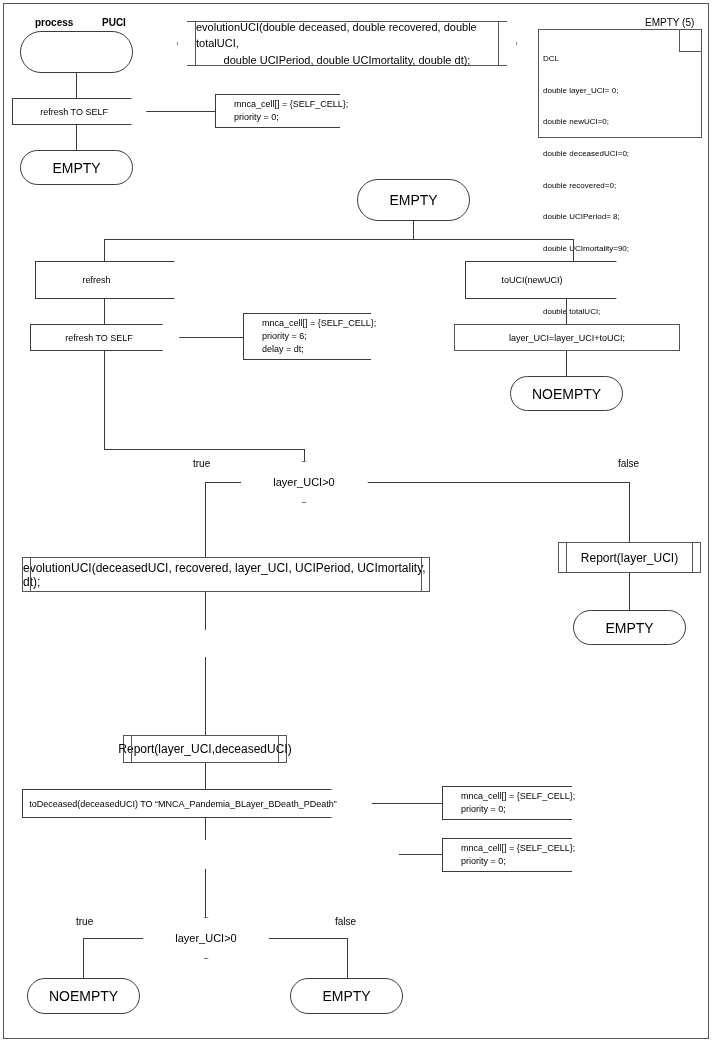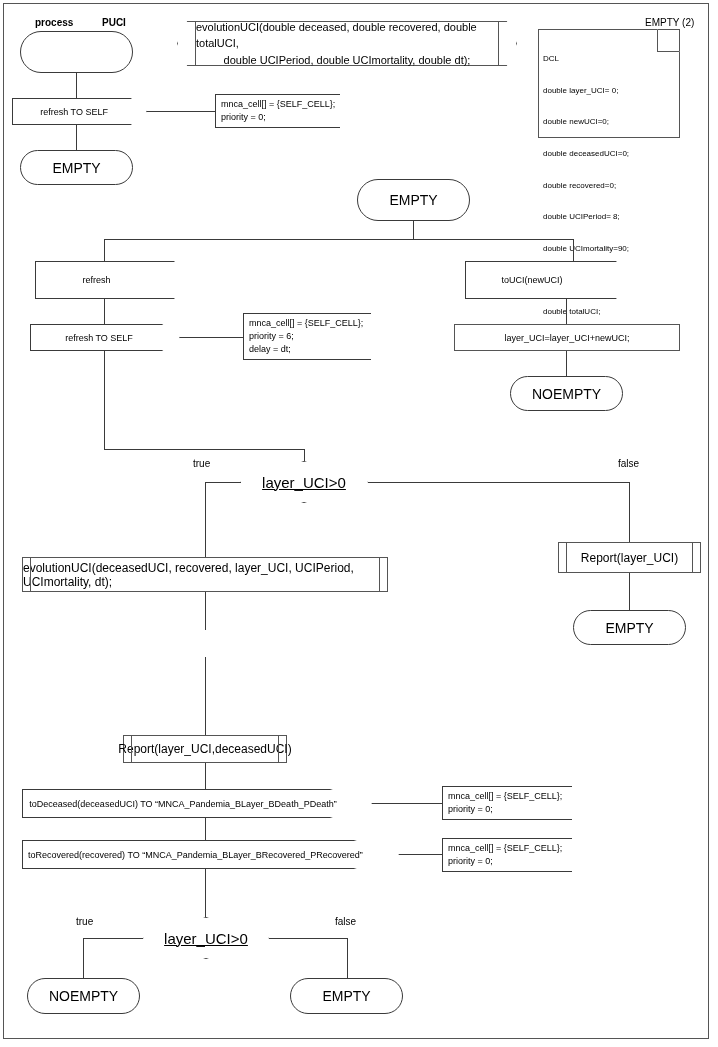--- a/index.html
+++ b/index.html
@@ -54,53 +54,53 @@
   .procdecl .inner{position:absolute;left:18px;right:18px;top:0;bottom:0;
       border:1px solid #555;background:#fff;box-sizing:border-box;
       display:flex;flex-direction:column;align-items:center;justify-content:center;
       line-height:1.5;}
 
   
   .dec{position:absolute;}
   .dec .shape{position:absolute;inset:0;border:1px solid #3a3a3a;background:#fff;
       clip-path:polygon(50% 0,100% 50%,50% 100%,0 50%);}
   .dec .txt{position:absolute;inset:0;display:flex;align-items:center;justify-content:center;
-      font-size:15px;color:#000;text-decoration:underline;}
+      font-size:11px;color:#000;}
 
   
   .comment{position:absolute;font-size:9px;color:#000;box-sizing:border-box;
       border-left:1px solid #3a3a3a;border-top:1px solid #3a3a3a;border-bottom:1px solid #3a3a3a;
-      background:#fff;padding:3px 4px 3px 5px;line-height:1.45;}
+      background:#fff;padding:3px 4px 3px 18px;line-height:1.45;}
 
   
   .dcl{position:absolute;border:1px solid #555;background:#fff;box-sizing:border-box;
        font-size:8px;color:#000;line-height:1.32;padding:3px 4px;white-space:pre;}
   .dcl .fold{position:absolute;right:-1px;top:-1px;width:22px;height:22px;background:#fff;
        border-left:1px solid #555;border-bottom:1px solid #555;
        clip-path:polygon(0 0,100% 100%,0 100%);}
 </style>
 </head>
 <body>
 
 <div id="page">
   <div id="frame"></div>
 
   <div class="lbl bold" style="left:19px;top:17px;">process</div>
   <div class="lbl bold" style="left:86px;top:17px;">PUCI</div>
-  <div class="lbl" style="left:645px;top:17px;">EMPTY (2)</div>
+  <div class="lbl" style="left:645px;top:17px;">EMPTY (5)</div>
 
   <div class="procdecl" style="left:177px;top:21px;width:340px;height:45px;">
     <div class="outer"></div>
     <div class="inner">
       <span>evolutionUCI(double deceased, double recovered, double totalUCI,</span>
       <span>double UCIPeriod, double UCImortality, double dt);</span>
     </div>
   </div>
 
-  <div class="dcl" style="left:538px;top:29px;width:142px;height:109px;">
+  <div class="dcl" style="left:538px;top:29px;width:164px;height:109px;">
     <div>DCL</div>
     <div>double layer_UCI= 0;</div>
     <div>double newUCI=0;</div>
     <div>double deceasedUCI=0;</div>
     <div>double recovered=0;</div>
     <div>double UCIPeriod= 8;</div>
     <div>double UCImortality=90;</div>
     <div>double dt =0.1;</div>
     <div>double totalUCI;</div>
     <div class="fold"></div>
@@ -150,21 +150,21 @@
 
   <div class="ln lnv" style="left:104px;top:351px;height:98px;"></div>
   <div class="ln lnh" style="left:104px;top:449px;width:201px;"></div>
   <div class="ln lnv" style="left:304px;top:449px;height:12px;"></div>
 
   <div class="inputsig" style="left:465px;top:261px;width:152px;height:38px;">
     <div class="body"></div>
     <div class="txt">toUCI(newUCI)</div>
   </div>
   <div class="ln lnv" style="left:566px;top:299px;height:25px;"></div>
-  <div class="task" style="left:454px;top:324px;width:226px;height:27px;">layer_UCI=layer_UCI+newUCI;</div>
+  <div class="task" style="left:454px;top:324px;width:226px;height:27px;">layer_UCI=layer_UCI+toUCI;</div>
   <div class="ln lnv" style="left:566px;top:351px;height:25px;"></div>
   <div class="state" style="left:510px;top:376px;width:113px;height:35px;">
     <span>NOEMPTY</span>
   </div>
 
   <div class="dec" style="left:240px;top:461px;width:128px;height:42px;">
     <div class="shape"></div>
     <div class="txt">layer_UCI&gt;0</div>
   </div>
   <div class="lbl" style="left:193px;top:458px;">true</div>
@@ -175,42 +175,38 @@
 
   <div class="ln lnh" style="left:368px;top:482px;width:262px;"></div>
   <div class="ln lnv" style="left:629px;top:482px;height:60px;"></div>
 
   <div class="proc" style="left:558px;top:542px;width:143px;height:31px;">Report(layer_UCI)</div>
   <div class="ln lnv" style="left:629px;top:573px;height:37px;"></div>
   <div class="state" style="left:573px;top:610px;width:113px;height:35px;">
     <span>EMPTY</span>
   </div>
 
-  <div class="proc" style="left:22px;top:557px;width:366px;height:35px;">evolutionUCI(deceasedUCI, recovered, layer_UCI, UCIPeriod, UCImortality, dt);</div>
+  <div class="proc" style="left:22px;top:557px;width:408px;height:35px;">evolutionUCI(deceasedUCI, recovered, layer_UCI, UCIPeriod, UCImortality, dt);</div>
   <div class="ln lnv" style="left:205px;top:592px;height:38px;"></div>
 
   <div class="ln lnv" style="left:205px;top:657px;height:78px;"></div>
 
   <div class="proc" style="left:123px;top:735px;width:164px;height:28px;">Report(layer_UCI,deceasedUCI)</div>
   <div class="ln lnv" style="left:205px;top:763px;height:26px;"></div>
 
   <div class="outsig" style="left:22px;top:789px;width:350px;height:29px;padding-left:28px;">
     <div class="body"></div>
     <div class="txt">toDeceased(deceasedUCI) TO “MNCA_Pandemia_BLayer_BDeath_PDeath”</div>
   </div>
   <div class="ln lnh" style="left:372px;top:803px;width:70px;"></div>
   <div class="comment" style="left:442px;top:786px;width:130px;height:34px;white-space:pre;">mnca_cell[] = {SELF_CELL};
 priority = 0;</div>
 
   <div class="ln lnv" style="left:205px;top:818px;height:22px;"></div>
 
-  <div class="outsig" style="left:22px;top:840px;width:377px;height:29px;">
-    <div class="body"></div>
-    <div class="txt">toRecovered(recovered) TO “MNCA_Pandemia_BLayer_BRecovered_PRecovered”</div>
-  </div>
   <div class="ln lnh" style="left:399px;top:854px;width:43px;"></div>
   <div class="comment" style="left:442px;top:838px;width:130px;height:34px;white-space:pre;">mnca_cell[] = {SELF_CELL};
 priority = 0;</div>
 
   <div class="ln lnv" style="left:205px;top:869px;height:48px;"></div>
 
   <div class="dec" style="left:143px;top:917px;width:126px;height:42px;">
     <div class="shape"></div>
     <div class="txt">layer_UCI&gt;0</div>
   </div>

